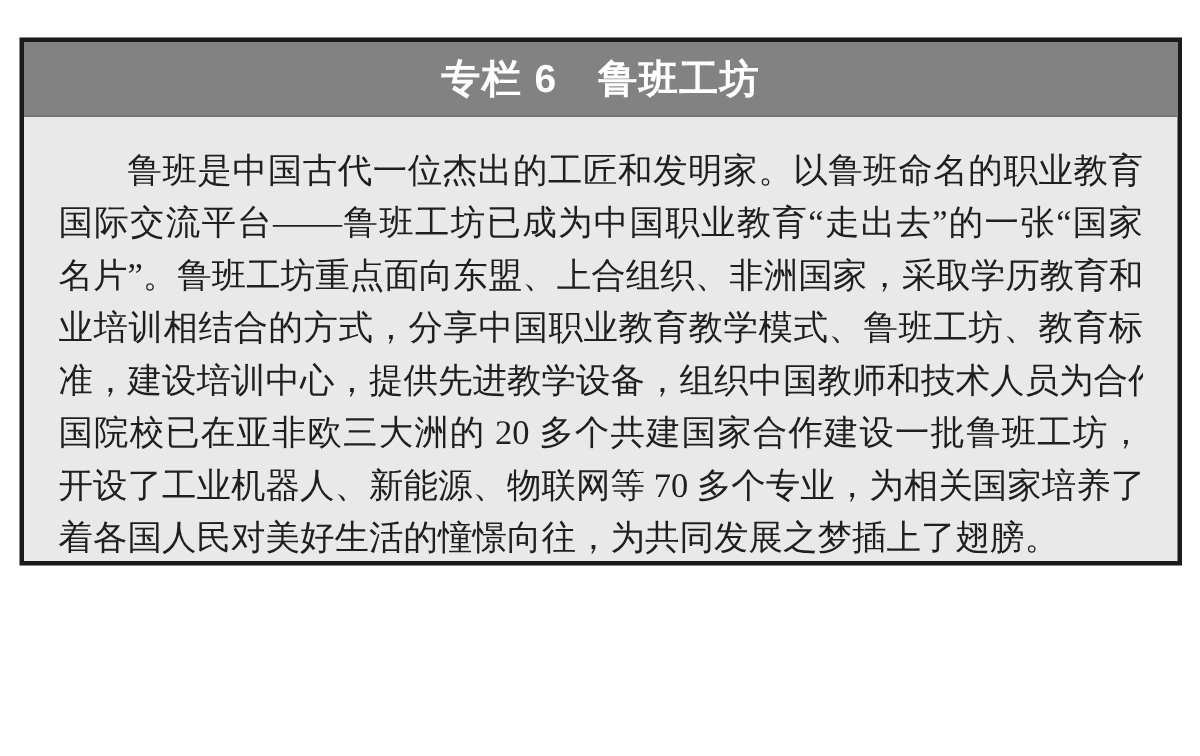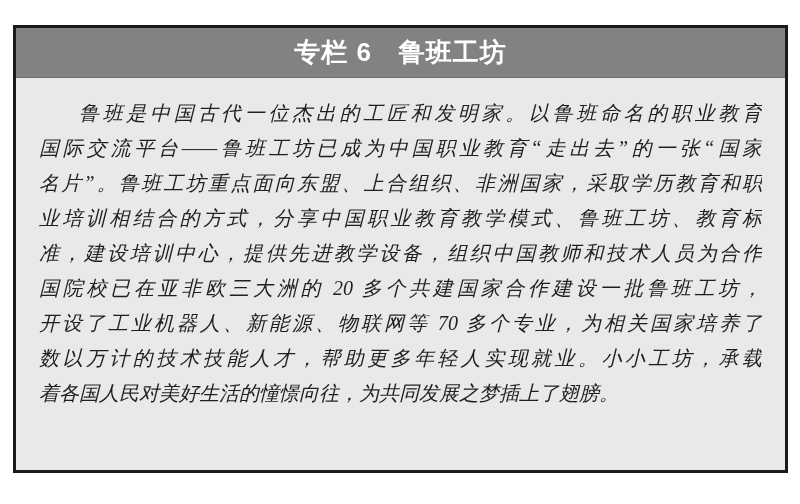--- a/index.html
+++ b/index.html
@@ -16,21 +16,21 @@
     background: var(--page-bg);
     position: relative;
     overflow: hidden;
     font-family: "Liberation Serif", "DejaVu Serif", serif;
   }
   .panel {
     position: absolute;
     left: 13px;
     top: 25px;
     width: 775px;
-    height: 448px;
+    height: 352px;
     border: 3px solid var(--border-color);
     background: var(--body-bg);
     display: flex;
     flex-direction: column;
   }
   .panel-header {
     height: 50px;
     flex: 0 0 50px;
     background: var(--header-bg);
     border-bottom: 1px solid #6e6e6e;
@@ -45,30 +45,29 @@
     letter-spacing: 1px;
     color: var(--title-color);
     white-space: pre;
   }
   .panel-body {
     flex: 1 1 auto;
     padding: 18px 23px 0 23px;
     color: var(--text-color);
   }
   .body-line {
-    font-size: 20px;
+    font-size: 23px;
     line-height: 35px;
     height: 35px;
     white-space: nowrap;
     text-align: justify;
     text-align-last: justify;
     text-justify: inter-character;
     overflow: hidden;
     color: var(--text-color);
-    font-style: italic;
   }
   .body-line.first {
     text-indent: 2em;
   }
   .body-line.last {
     text-align: right;
     text-align-last: left;
   }
 </style>
 </head>
@@ -79,16 +78,15 @@
     <div class="panel-title">专栏 6　鲁班工坊</div>
   </div>
   <div class="panel-body">
     <div class="body-line first">鲁班是中国古代一位杰出的工匠和发明家。以鲁班命名的职业教育</div>
     <div class="body-line">国际交流平台——鲁班工坊已成为中国职业教育“走出去”的一张“国家</div>
     <div class="body-line">名片”。鲁班工坊重点面向东盟、上合组织、非洲国家，采取学历教育和职</div>
     <div class="body-line">业培训相结合的方式，分享中国职业教育教学模式、鲁班工坊、教育标</div>
     <div class="body-line">准，建设培训中心，提供先进教学设备，组织中国教师和技术人员为合作</div>
     <div class="body-line">国院校已在亚非欧三大洲的 20 多个共建国家合作建设一批鲁班工坊，</div>
     <div class="body-line">开设了工业机器人、新能源、物联网等 70 多个专业，为相关国家培养了</div>
-    <div class="body-line">数以万计的技术技能人才，帮助更多年轻人实现就业。小小工坊，承载</div>
     <div class="body-line last">着各国人民对美好生活的憧憬向往，为共同发展之梦插上了翅膀。</div>
   </div>
 </div>
 
 </body></html>

